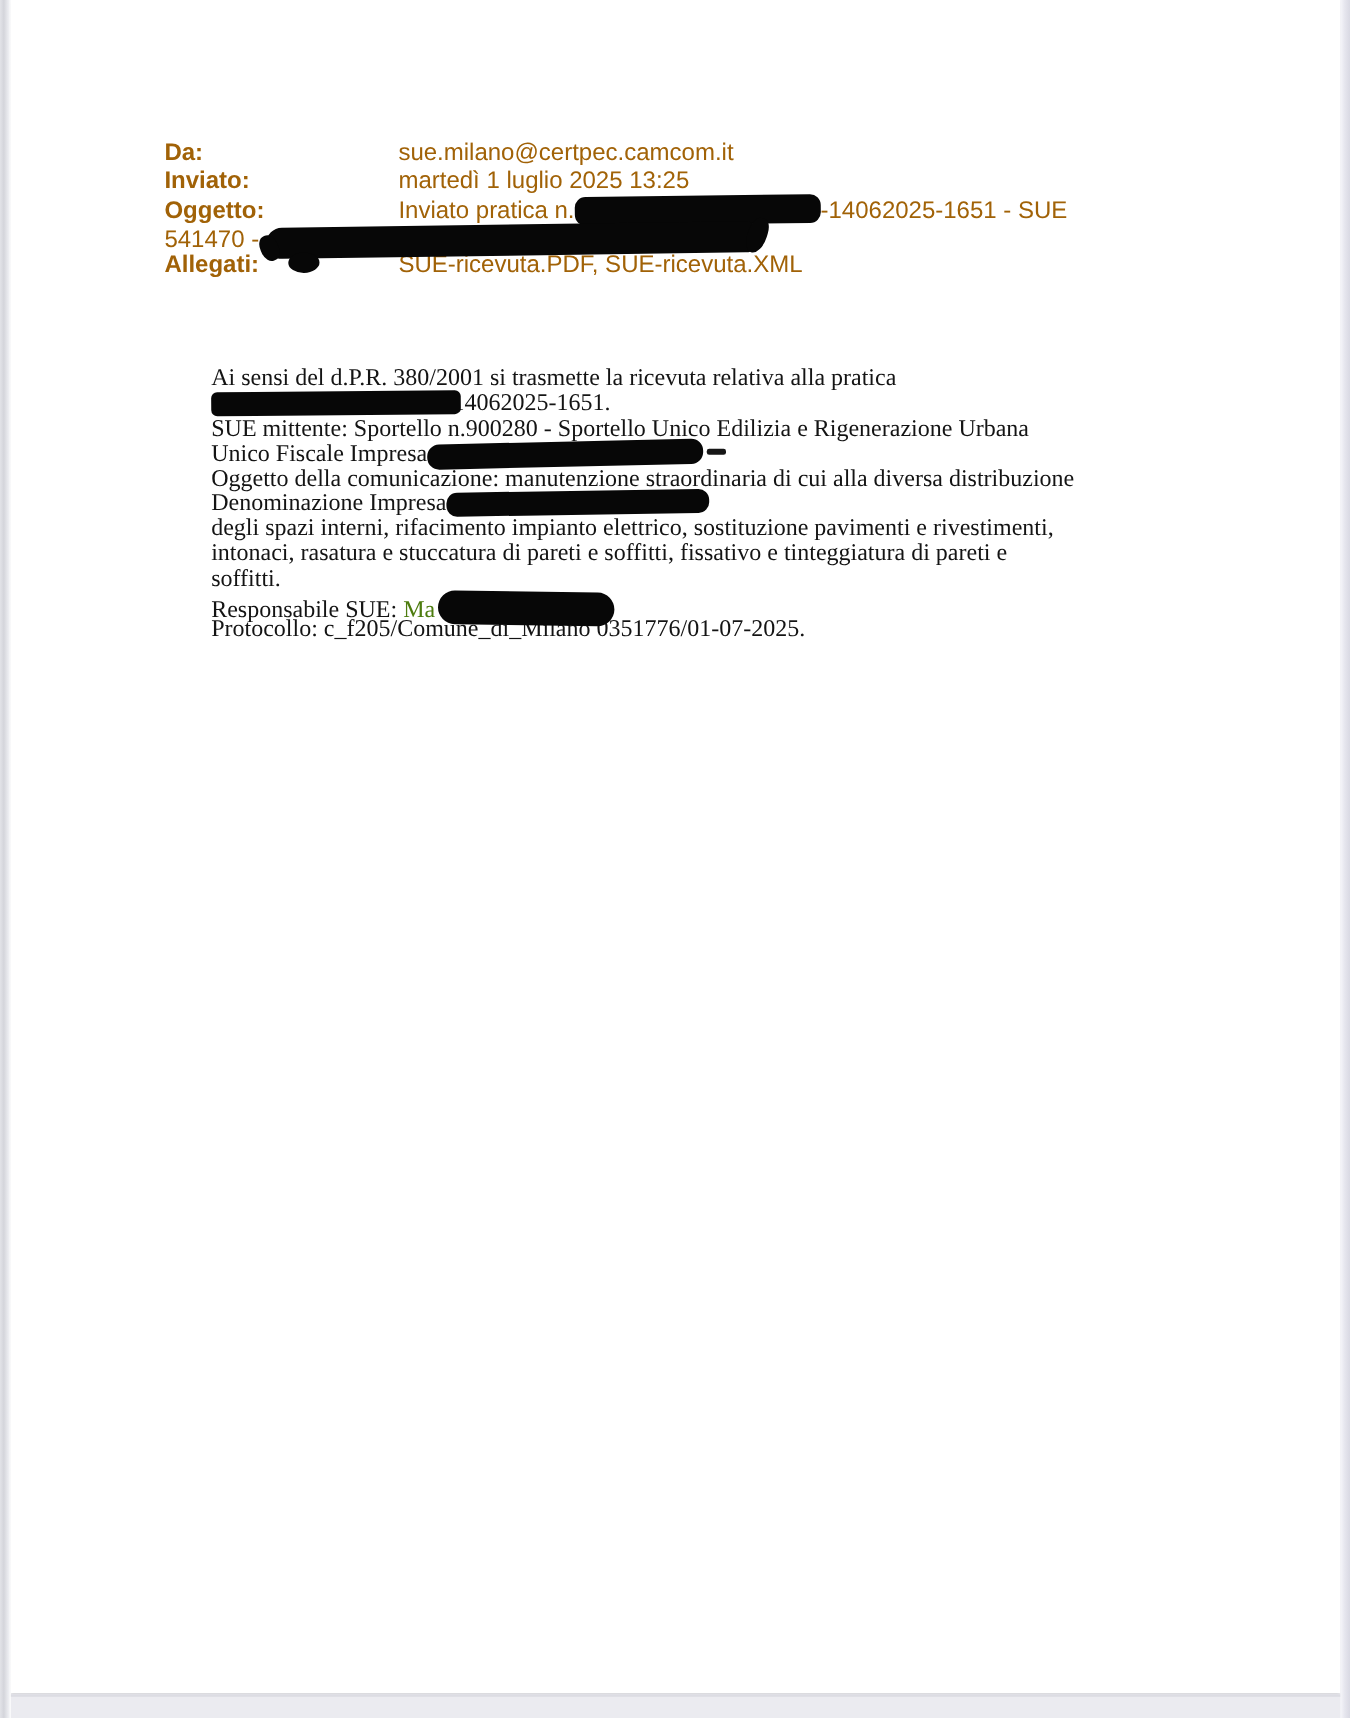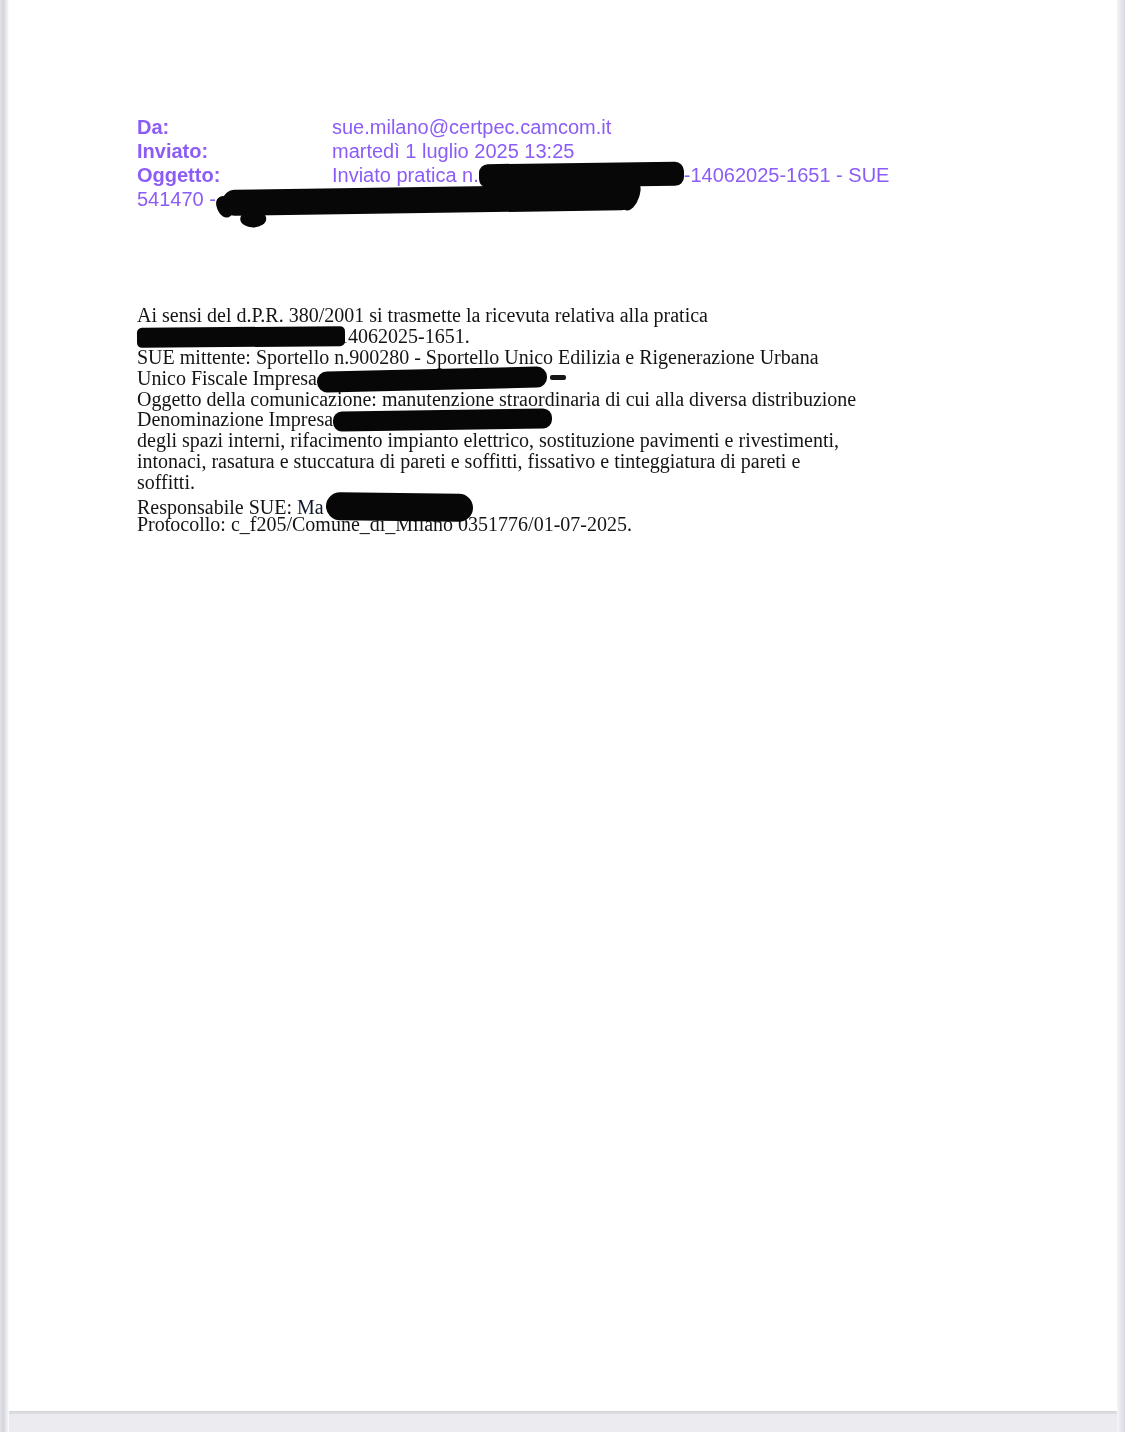--- a/index.html
+++ b/index.html
@@ -29,48 +29,48 @@
   .page{
     position:absolute;left:9px;top:0;width:1108px;height:1411px;
     background:#ffffff;
     box-shadow:0 2px 3px rgba(0,0,0,.12);
     z-index:1;
   }
   
   .email-header{
     position:absolute;left:128px;top:116px;width:900px;
     font-family:"Liberation Sans",sans-serif;
-    font-size:20px;line-height:23.5px;color:#8b5cf6;
+    font-size:20px;line-height:23.5px;color:#a16207;
     white-space:nowrap;
   }
   .hrow{height:23.5px;}
   .hlabel{display:inline-block;width:195px;font-weight:bold;}
   .hvalue{font-weight:normal;}
   
   .email-body{
     position:absolute;left:128px;top:305px;width:900px;
     font-family:"Liberation Serif",serif;
     font-size:20px;line-height:20.9px;color:#141414;
     white-space:nowrap;
   }
-  .bline{height:20.9px;}
+  .bline{height:20.9px;margin-left:39px;}
   
   .redact{display:inline-block;background:#070707;position:relative;}
   .r1{width:205px;height:24px;border-radius:9px;vertical-align:-5px;transform:rotate(-0.7deg);}
   .r2{width:412px;height:26px;border-radius:13px;vertical-align:-7px;transform:rotate(-0.8deg);}
   .r2-blob{position:absolute;left:18px;bottom:-12px;width:26px;height:17px;border-radius:50%;background:#070707;}
   .r2-curl{position:absolute;right:-5px;top:-3px;width:16px;height:30px;border-radius:50% 40% 60% 50%;background:#070707;transform:rotate(18deg);}
   .r2-hook{position:absolute;left:-5px;top:6px;width:15px;height:22px;border-radius:45%;background:#070707;transform:rotate(-24deg);}
   .r3{width:208px;height:20px;border-radius:5px;vertical-align:-4px;transform:rotate(-0.5deg);z-index:2;margin-right:-7px;}
   .r4{width:230px;height:21px;border-radius:10px;vertical-align:-5px;transform:rotate(-1.3deg);}
   .r4-tail{display:inline-block;width:16px;height:5px;background:#161616;vertical-align:5px;margin-left:3px;border-radius:2px;}
   .r5{width:219px;height:20px;border-radius:9px;vertical-align:-4px;transform:rotate(-0.9deg);}
   .r6{display:inline-block;width:88px;height:7px;background:#070707;border-radius:4px;vertical-align:4px;margin-left:5px;transform:rotate(2deg);}
   .r7{width:147px;height:28px;border-radius:14px;vertical-align:-7px;transform:rotate(0.8deg);margin-left:2px;}
-  .faint-fragment{color:#0f172a;}
+  .faint-fragment{color:#4d7c0f;}
 </style>
 </head>
 <body>
 
 <div class="edge-left"></div>
 <div class="edge-right"></div>
 <div class="edge-bottom"></div>
 
 <div class="page">
 
@@ -79,20 +79,23 @@
       <span class="hlabel">Da:</span><span class="hvalue">sue.milano@certpec.camcom.it</span>
     </div>
     <div class="hrow">
       <span class="hlabel">Inviato:</span><span class="hvalue">martedì 1 luglio 2025 13:25</span>
     </div>
     <div class="hrow">
       <span class="hlabel">Oggetto:</span><span class="hvalue">Inviato pratica n.</span><span class="redact r1"></span><span class="hvalue">-14062025-1651 - SUE</span>
     </div>
     <div class="hrow">
       <span class="hvalue">541470 - </span><span class="redact r2"><span class="r2-blob"></span><span class="r2-curl"></span><span class="r2-hook"></span></span>
+    </div>
+    <div class="hrow">
+      <span class="hlabel">Allegati:</span><span class="hvalue">SUE-ricevuta.PDF, SUE-ricevuta.XML</span>
     </div>
   </div>
 
   <div class="email-body">
     <div class="bline">Ai sensi del d.P.R. 380/2001 si trasmette la ricevuta relativa alla pratica</div>
     <div class="bline">
       <span class="redact r3"></span><span>14062025-1651.</span>
     </div>
     <div class="bline">SUE mittente: Sportello n.900280 - Sportello Unico Edilizia e Rigenerazione Urbana</div>
     <div class="bline">

